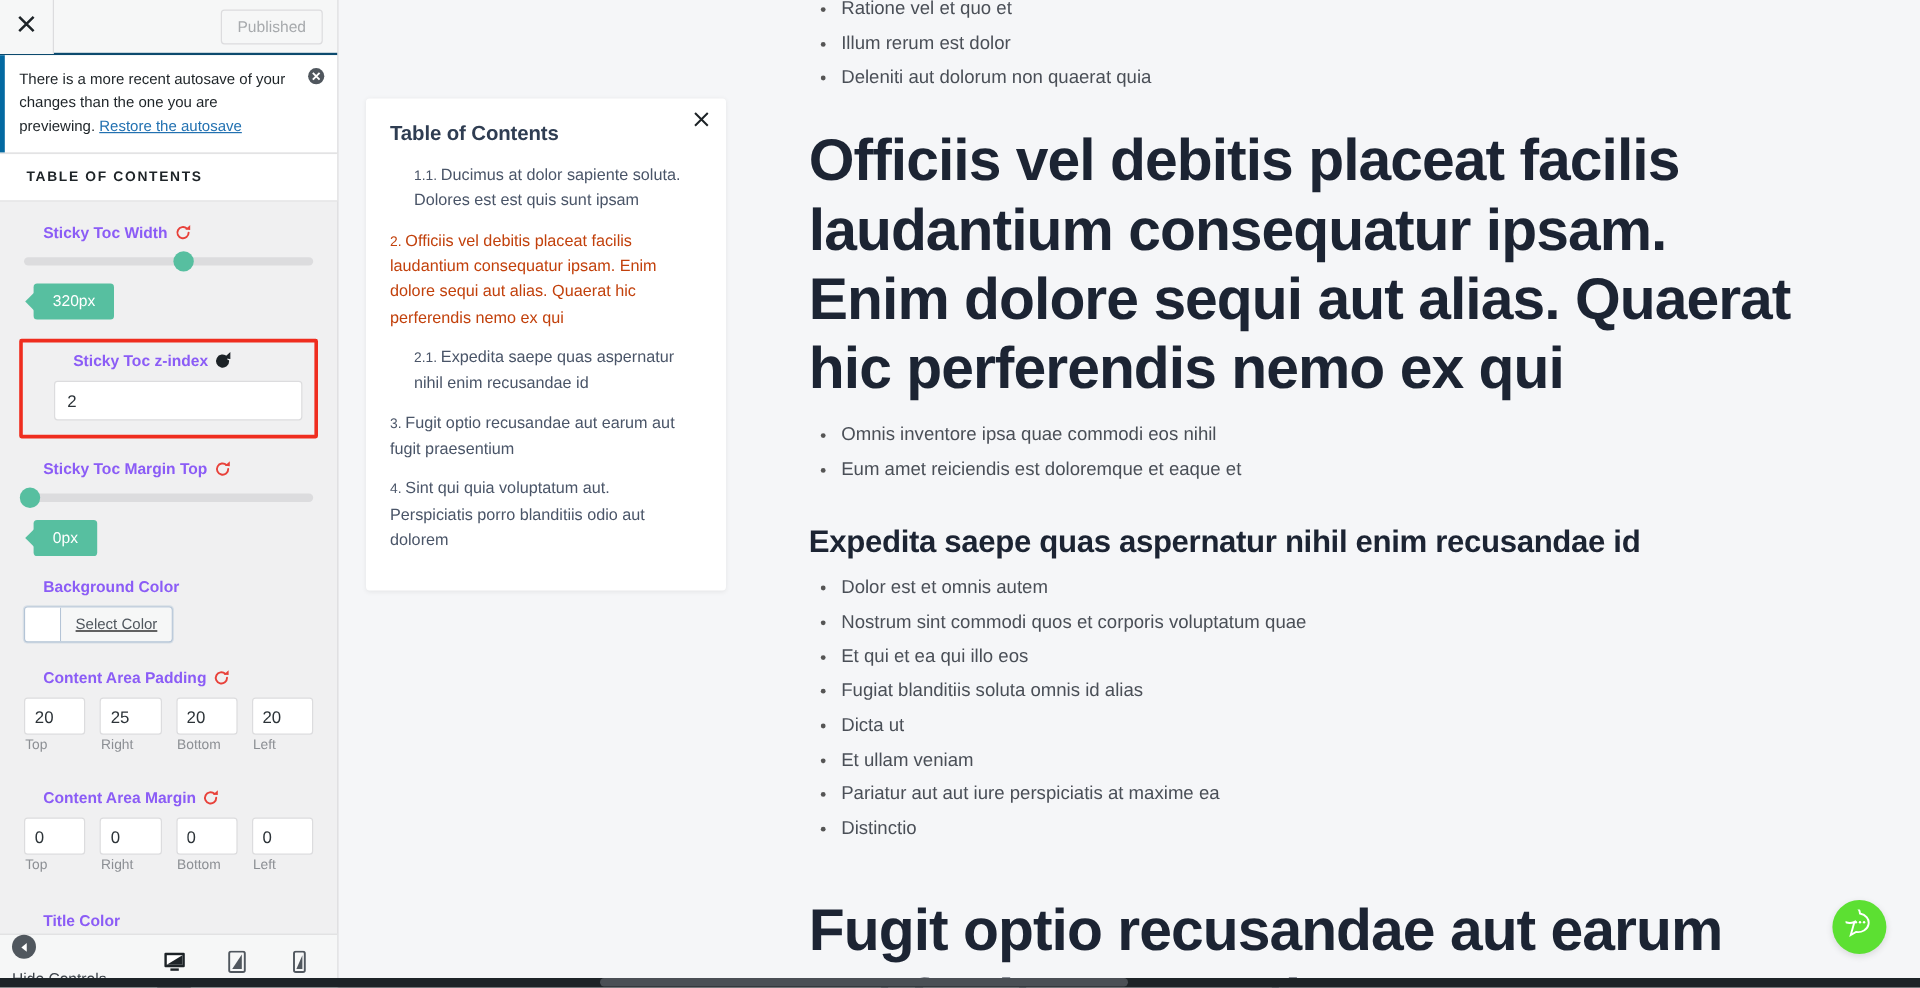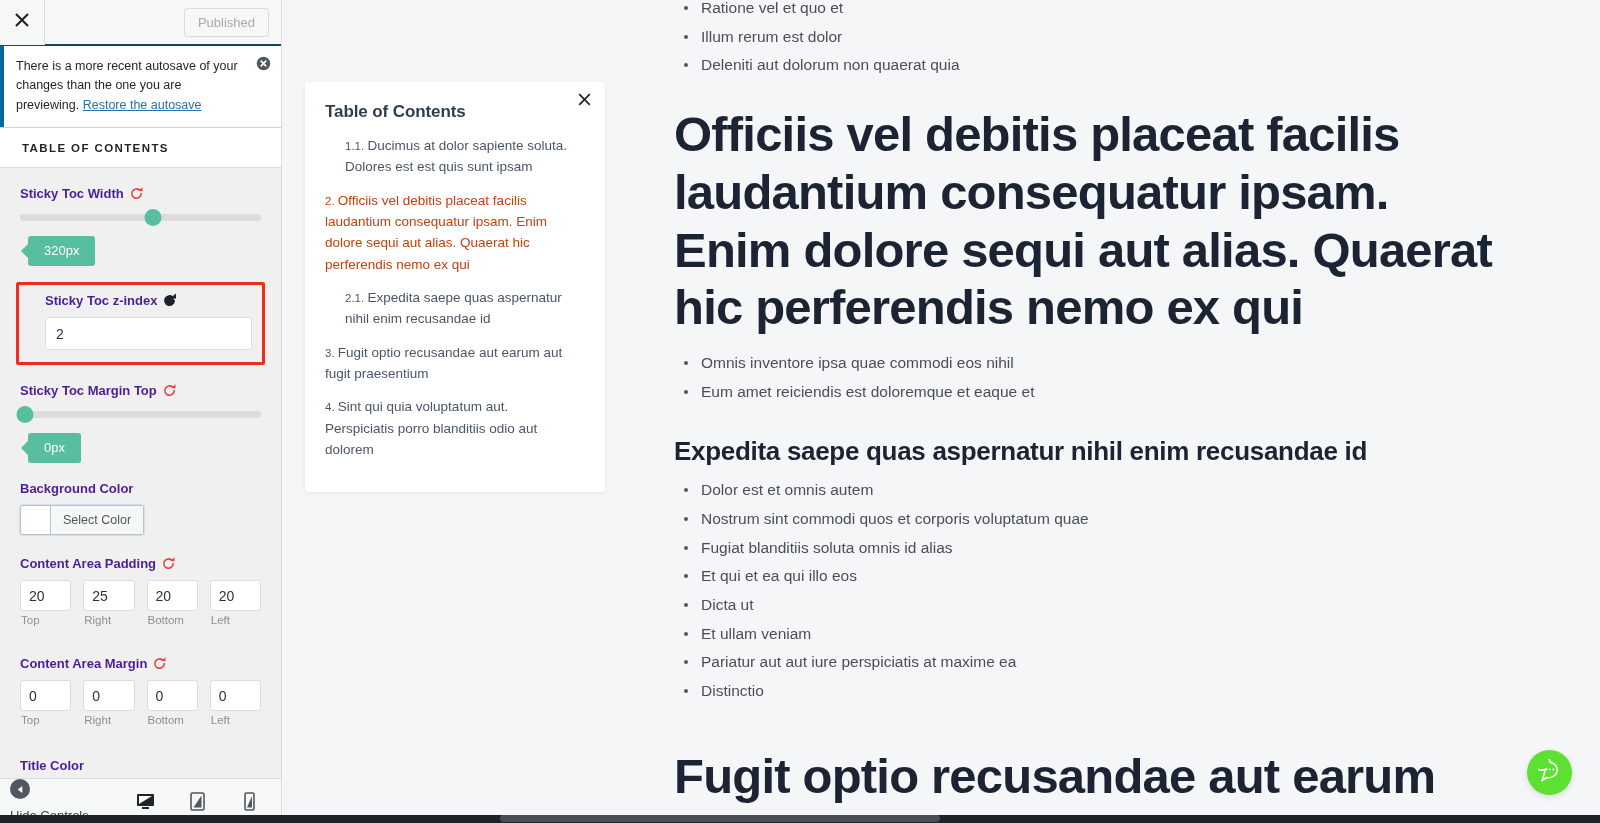--- a/index.html
+++ b/index.html
@@ -80,23 +80,24 @@
     flex: 1; overflow-y: auto; overflow-x: hidden;
     padding: 0 0 10px 0;
     position: relative;
   }
   .sb-body::-webkit-scrollbar { width: 11px; }
   .sb-body::-webkit-scrollbar-track { background: #f0f0f1; }
   .sb-body::-webkit-scrollbar-thumb { background: #c8c9cb; border-radius: 6px; }
 
   .ctrl { padding: 0 20px; margin-top: 18px; }
   .ctrl-label {
-    font-size: 13px; font-weight: 700; color: #4c1d95;
+    font-size: 13px; font-weight: 700; color: #8b5cf6;
     display: flex; align-items: center; gap: 5px;
     margin-bottom: 9px;
+    margin-left: 16px;
   }
   .reset-icon { display: inline-flex; width: 15px; height: 15px; cursor: pointer; }
   .reset-icon.black svg path, .reset-icon.black svg polygon { stroke: #1d2327; fill: #1d2327; }
 
   
   .slider-wrap { position: relative; height: 14px; margin-bottom: 4px; }
   .slider-track {
     position: absolute; top: 4px; left: 0; right: 0;
     height: 7px; background: #dcdcde; border-radius: 4px;
   }
@@ -140,20 +141,21 @@
   }
 
   
   .color-ctrl {
     display: inline-flex; align-items: stretch;
     border: 1px solid #b4c4d6; border-radius: 3px;
     overflow: hidden; height: 30px;
     background: #f6f7f7;
     box-shadow: 0 0 0 1px rgba(140,170,200,.25);
     cursor: pointer;
+    text-decoration: underline;
   }
   .color-swatch { width: 30px; border-right: 1px solid #b4c4d6; }
   .color-btn-label {
     display: flex; align-items: center;
     padding: 0 12px; font-size: 12.5px; color: #50575e;
     background: #f6f7f7;
   }
 
   
   .dims { display: flex; gap: 12px; }
@@ -511,22 +513,22 @@
           </ul>
         <h1 class="art-h1">Officiis vel debitis placeat facilis laudantium consequatur ipsam. Enim dolore sequi aut alias. Quaerat hic perferendis nemo ex qui</h1>
         <ul class="art-ul" id="h1-bullets">
             <li>Omnis inventore ipsa quae commodi eos nihil</li>
             <li>Eum amet reiciendis est doloremque et eaque et</li>
           </ul>
         <h2 class="art-h2">Expedita saepe quas aspernatur nihil enim recusandae id</h2>
         <ul class="art-ul" id="h2-bullets">
             <li>Dolor est et omnis autem</li>
             <li>Nostrum sint commodi quos et corporis voluptatum quae</li>
+            <li>Et qui et ea qui illo eos</li>
             <li>Fugiat blanditiis soluta omnis id alias</li>
-            <li>Et qui et ea qui illo eos</li>
             <li>Dicta ut</li>
             <li>Et ullam veniam</li>
             <li>Pariatur aut aut iure perspiciatis at maxime ea</li>
             <li>Distinctio</li>
           </ul>
         <h1 class="art-h1" style="margin-top:42px">Fugit optio recusandae aut earum aut fugit praesentium</h1>
       </div>
 
       <div class="chat-widget" style="background: rgb(92, 224, 50);">
         <span>

